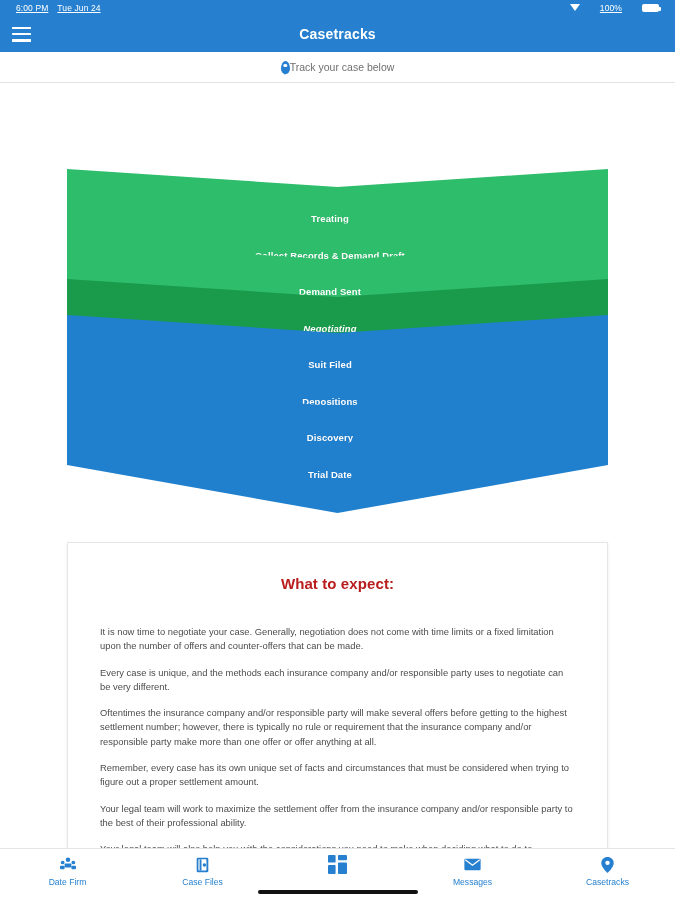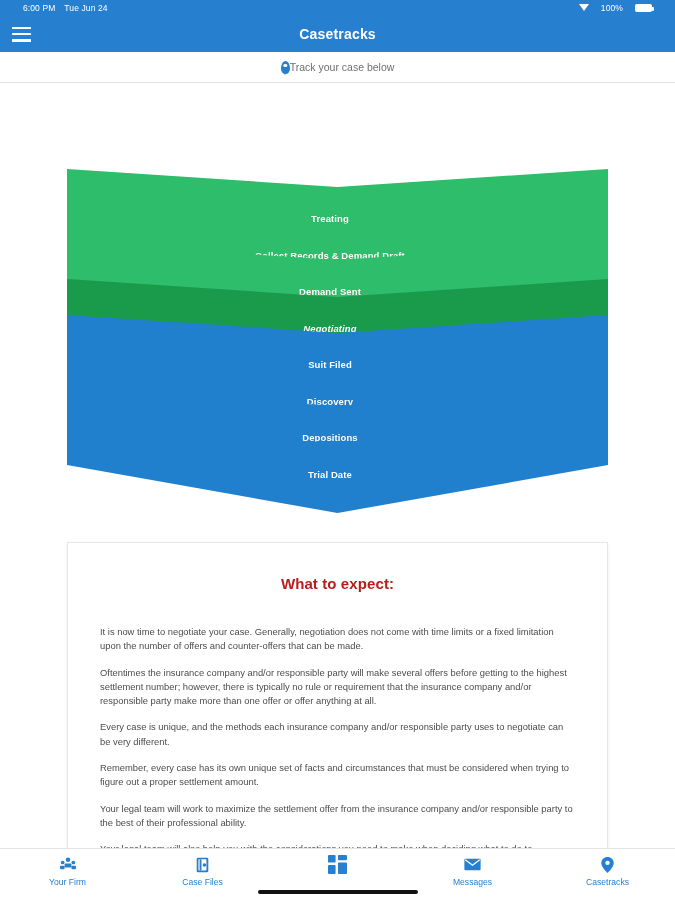--- a/index.html
+++ b/index.html
@@ -8,24 +8,24 @@
     background: #ffffff;
     font-family: "Liberation Sans", sans-serif;
     overflow: hidden;
   }
   #app { position: relative; width: 675px; height: 900px; background: #fff; }
 
   
   .statusbar {
     height: 16px; background: #2680cf; color: #ffffff;
     display: flex; align-items: center; justify-content: space-between;
-    padding: 0 23px; font-size: 8.5px; letter-spacing: .1px;
+    padding: 0 16px; font-size: 8.5px; letter-spacing: .1px; text-decoration: underline;
   }
   .sb-left { display: flex; align-items: center; gap: 9px; }
-  .sb-right { display: flex; align-items: center; gap: 12px; }
+  .sb-right { display: flex; align-items: center; gap: 20px; }
   .wifi-ico { width: 10px; height: 8px; position: relative; }
   .wifi-ico:before {
     content: ""; position: absolute; left: 0; top: 0;
     border-left: 5px solid transparent; border-right: 5px solid transparent;
     border-top: 7px solid #ffffff;
   }
   .batt {
     width: 17px; height: 8px; border: 1px solid #ffffff; border-radius: 1.5px;
     background: #ffffff; position: relative;
   }
@@ -175,63 +175,63 @@
         <div class="step" style="margin-top: -21.5px;">
           <svg viewBox="0 0 541 58" height="58">
             <polygon points="0,0 270.5,18 541,0 541,40 270.5,58 0,40" fill="#2080ce"></polygon>
           </svg>
           <div class="step-label" style="bottom: 3px;">Suit Filed</div>
         </div>
         <div class="step" style="margin-top: -21.5px;">
           <svg viewBox="0 0 541 58" height="58">
             <polygon points="0,0 270.5,18 541,0 541,40 270.5,58 0,40" fill="#2080ce"></polygon>
           </svg>
+          <div class="step-label" style="bottom: 3px;">Depositions</div>
+        </div>
+        <div class="step" style="margin-top: -21.5px;">
+          <svg viewBox="0 0 541 58" height="58">
+            <polygon points="0,0 270.5,18 541,0 541,40 270.5,58 0,40" fill="#2080ce"></polygon>
+          </svg>
           <div class="step-label" style="bottom: 3px;">Discovery</div>
-        </div>
-        <div class="step" style="margin-top: -21.5px;">
-          <svg viewBox="0 0 541 58" height="58">
-            <polygon points="0,0 270.5,18 541,0 541,40 270.5,58 0,40" fill="#2080ce"></polygon>
-          </svg>
-          <div class="step-label" style="bottom: 3px;">Depositions</div>
         </div>
         <div class="step" style="margin-top: -21.5px;">
           <svg viewBox="0 0 541 88" height="88">
             <polygon points="0,0 270.5,18 541,0 541,40 270.5,88 0,40" fill="#2080ce"></polygon>
           </svg>
           <div class="step-label" style="bottom: 33px;">Trial Date</div>
         </div>
       </div>
   </div>
 
   <div class="card">
     <div class="card-title">What to expect:</div>
     <div id="card-body">
         <p>It is now time to negotiate your case.  Generally, negotiation does not come with time limits or a fixed limitation upon the number of offers and counter-offers that can be made.</p>
+        <p>Every case is unique, and the methods each insurance company and/or responsible party uses to negotiate can be very different.</p>
         <p>Oftentimes the insurance company and/or responsible party will make several offers before getting to the highest settlement number; however, there is typically no rule or requirement that the insurance company and/or responsible party make more than one offer or offer anything at all.</p>
-        <p>Every case is unique, and the methods each insurance company and/or responsible party uses to negotiate can be very different.</p>
         <p>Remember, every case has its own unique set of facts and circumstances that must be considered when trying to figure out a proper settlement amount.</p>
         <p>Your legal team will work to maximize the settlement offer from the insurance company and/or responsible party to the best of their professional ability.</p>
         <p>Your legal team will also help you with the considerations you need to make when deciding what to do to potentially resolve your case.</p>
         <p>If you are unable to reach a settlement and decide to file a lawsuit, we will proceed to the next stage of your case.</p>
       </div>
   </div>
 
   <div class="bottomnav" id="bottomnav">
       <div class="nav-item">
         <span class="nav-ico">
           <svg width="16" height="15" viewBox="0 0 24 22" fill="#2680cf">
             <circle cx="12" cy="4" r="3.4"></circle>
             <circle cx="4" cy="8" r="2.8"></circle>
             <circle cx="20" cy="8" r="2.8"></circle>
             <rect x="7" y="9.5" width="10" height="6" rx="1.2"></rect>
             <rect x="0" y="13" width="7" height="5" rx="1.2"></rect>
             <rect x="17" y="13" width="7" height="5" rx="1.2"></rect>
           </svg>
         </span>
-        <span class="nav-label">Your Firm</span>
+        <span class="nav-label">Date Firm</span>
       </div>
       <div class="nav-item">
         <span class="nav-ico">
           <svg width="15" height="16" viewBox="0 0 20 22" fill="none">
             <rect x="2" y="1" width="16" height="20" rx="1.8" fill="#2680cf"></rect>
             <rect x="4.4" y="3.2" width="11" height="15.5" rx="1" fill="#ffffff"></rect>
             <rect x="6" y="3.2" width="2.6" height="15.5" fill="#2680cf"></rect>
             <circle cx="12.6" cy="11" r="2.4" fill="#2680cf"></circle>
           </svg>
         </span>

